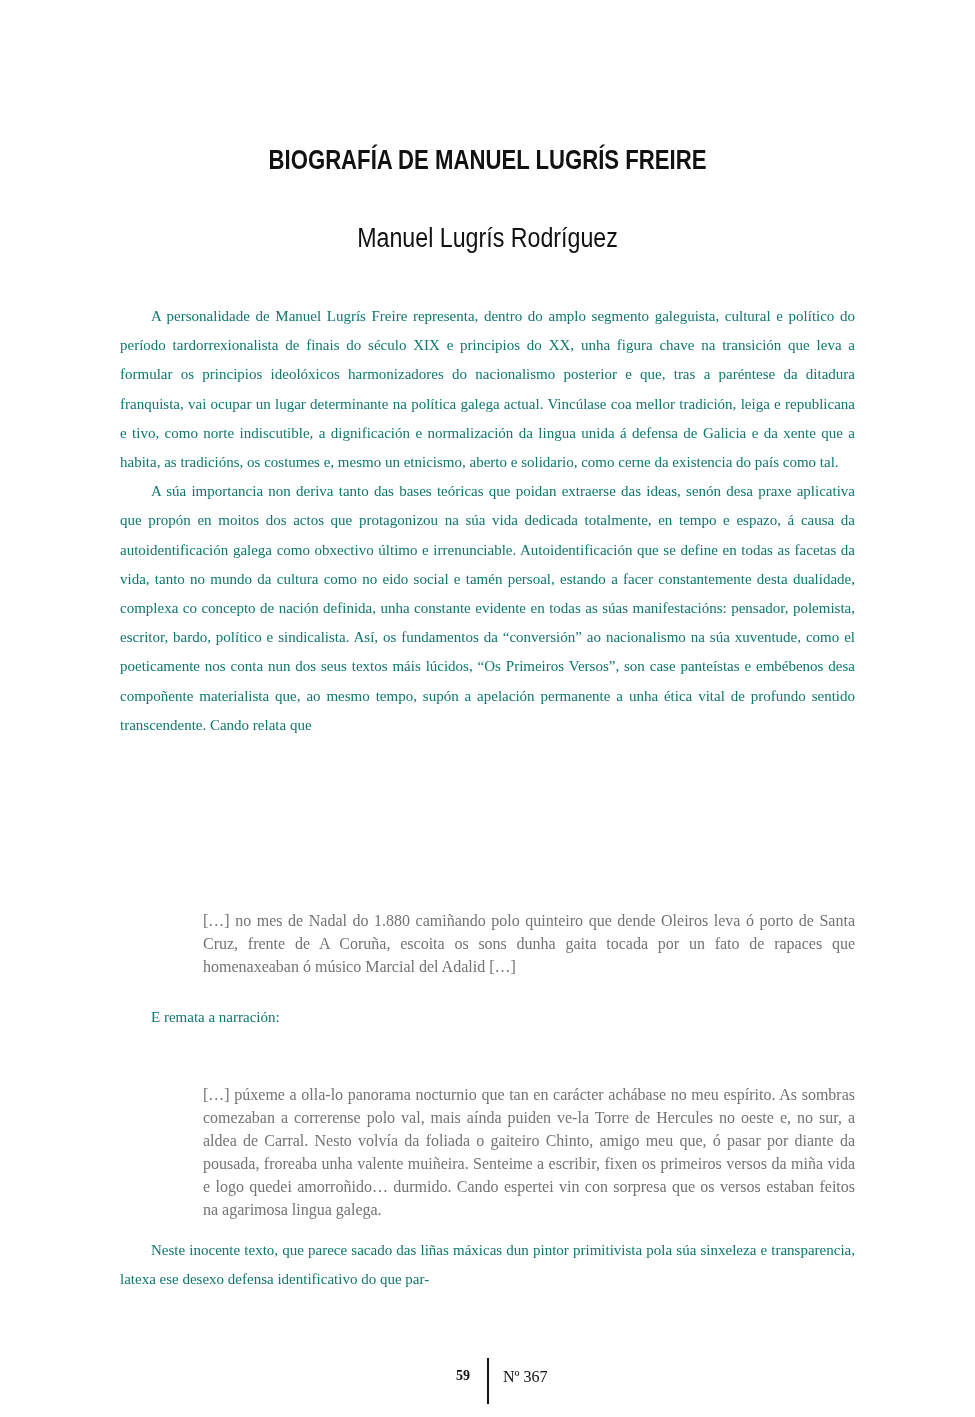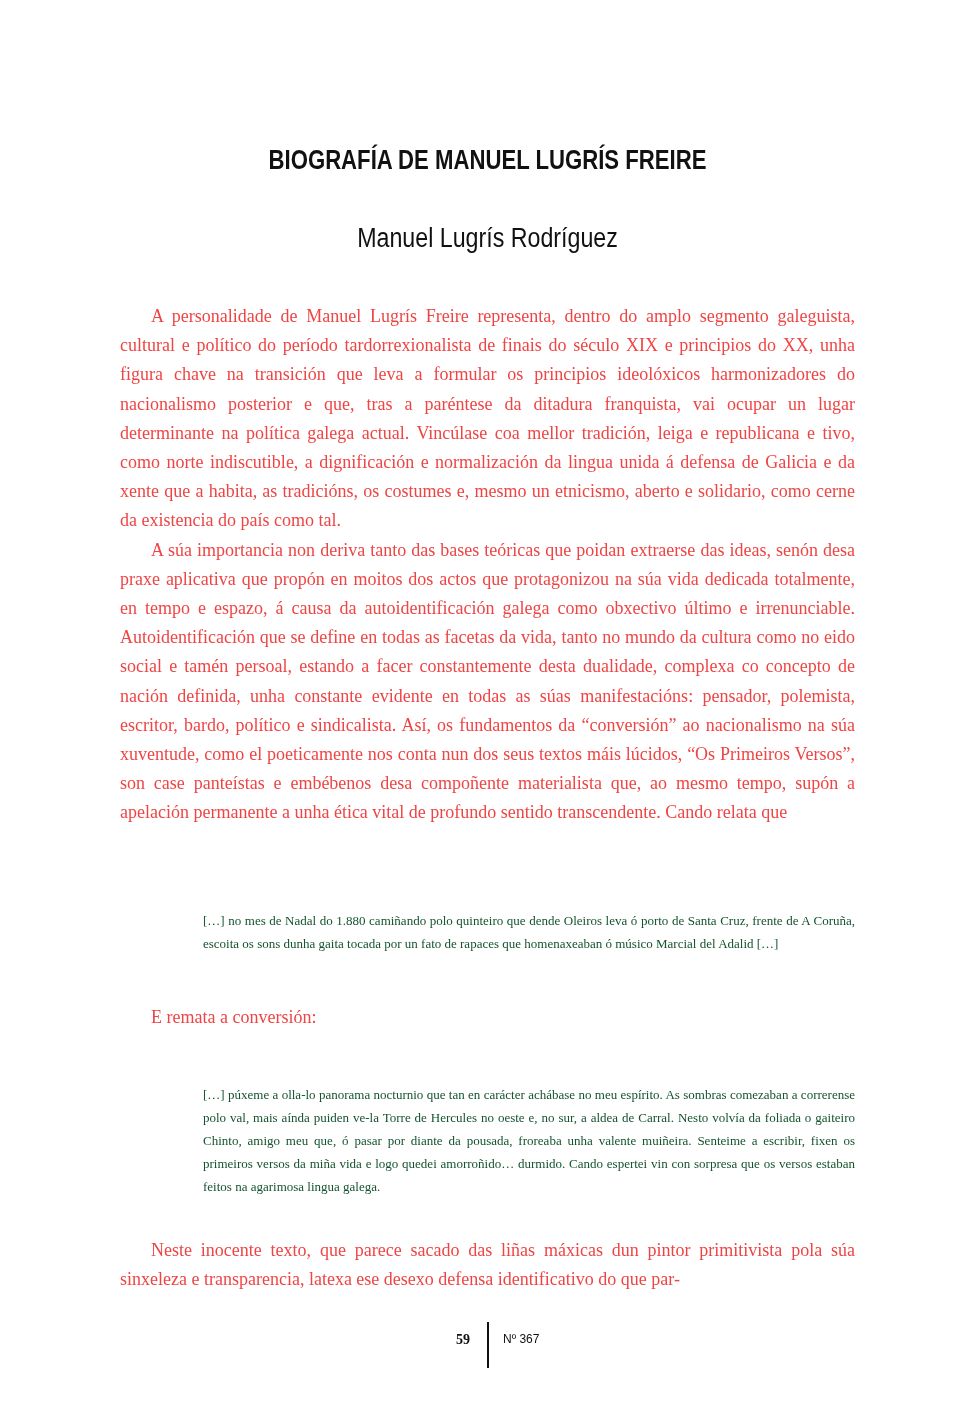--- a/index.html
+++ b/index.html
@@ -11,56 +11,56 @@
     font-weight: bold; font-size: 27px; letter-spacing: 0px; transform: scaleX(0.82);
     transform-origin: center; line-height: 36px; color: #111;
   }
   .author {
     position: absolute; left: 0; width: 975px; top: 220px; text-align: center;
     font-family: "Liberation Sans", sans-serif; font-size: 27px; line-height: 36px;
     transform: scaleX(0.86); transform-origin: center; color: #111;
   }
   .body {
     position: absolute; left: 120px; width: 735px;
-    font-family: "Liberation Serif", serif; font-size: 18px; line-height: 29.2px;
-    text-align: justify; color: #ef4444;
+    font-family: "Liberation Serif", serif; font-size: 15px; line-height: 29.2px;
+    text-align: justify; color: #0f766e;
   }
   .body p { margin: 0; text-indent: 31px; }
   .quote {
     position: absolute; left: 203px; width: 652px;
-    font-family: "Liberation Serif", serif; font-size: 13px; line-height: 23px;
-    text-align: justify; color: #14532d;
+    font-family: "Liberation Serif", serif; font-size: 16px; line-height: 23px;
+    text-align: justify; color: #737373;
   }
   .quote p { margin: 0; }
-  .footer { position: absolute; top: 1322px; left: 0; width: 975px; height: 48px; }
+  .footer { position: absolute; top: 1358px; left: 0; width: 975px; height: 48px; }
   .page-num {
     position: absolute; right: 505px; top: 10px; font-family: "Liberation Serif", serif;
     font-weight: bold; font-size: 14px;
   }
   .divider { position: absolute; left: 487px; top: 0; width: 1.5px; height: 46px; background: #111; }
-  .issue { position: absolute; left: 503px; top: 10px; font-family: Liberation Sans, sans-serif; font-size: 12px; }
+  .issue { position: absolute; left: 503px; top: 10px; font-family: Liberation Serif, serif; font-size: 16px; }
 </style>
 </head>
 <body>
 
 <div class="page">
   <div class="title">BIOGRAFÍA DE MANUEL LUGRÍS FREIRE</div>
   <div class="author">Manuel Lugrís Rodríguez</div>
 
   <div class="body" style="top:302px;">
     <p>A personalidade de Manuel Lugrís Freire representa, dentro do amplo segmento galeguista, cultural e político do período tardorrexionalista de finais do século XIX e principios do XX, unha figura chave na transición que leva a formular os principios ideolóxicos harmonizadores do nacionalismo posterior e que, tras a paréntese da ditadura franquista, vai ocupar un lugar determinante na política galega actual. Vincúlase coa mellor tradición, leiga e republicana e tivo, como norte indiscutible, a dignificación e normalización da lingua unida á defensa de Galicia e da xente que a habita, as tradicións, os costumes e, mesmo un etnicismo, aberto e solidario, como cerne da existencia do país como tal.</p>
     <p>A súa importancia non deriva tanto das bases teóricas que poidan extraerse das ideas, senón desa praxe aplicativa que propón en moitos dos actos que protagonizou na súa vida dedicada totalmente, en tempo e espazo, á causa da autoidentificación galega como obxectivo último e irrenunciable. Autoidentificación que se define en todas as facetas da vida, tanto no mundo da cultura como no eido social e tamén persoal, estando a facer constantemente desta dualidade, complexa co concepto de nación definida, unha constante evidente en todas as súas manifestacións: pensador, polemista, escritor, bardo, político e sindicalista. Así, os fundamentos da “conversión” ao nacionalismo na súa xuventude, como el poeticamente nos conta nun dos seus textos máis lúcidos, “Os Primeiros Versos”, son case panteístas e embébenos desa compoñente materialista que, ao mesmo tempo, supón a apelación permanente a unha ética vital de profundo sentido transcendente. Cando relata que</p>
   </div>
 
   <div class="quote" style="top:909px;">
     <p>[…] no mes de Nadal do 1.880 camiñando polo quinteiro que dende Oleiros leva ó porto de Santa Cruz, frente de A Coruña, escoita os sons dunha gaita tocada por un fato de rapaces que homenaxeaban ó músico Marcial del Adalid […]</p>
   </div>
 
   <div class="body" style="top:1003px;">
-    <p>E remata a conversión:</p>
+    <p>E remata a narración:</p>
   </div>
 
   <div class="quote" style="top:1055px;margin-top:28px;">
     <p>[…] púxeme a olla-lo panorama nocturnio que tan en carácter achábase no meu espírito. As sombras comezaban a correrense polo val, mais aínda puiden ve-la Torre de Hercules no oeste e, no sur, a aldea de Carral. Nesto volvía da foliada o gaiteiro Chinto, amigo meu que, ó pasar por diante da pousada, froreaba unha valente muiñeira. Senteime a escribir, fixen os primeiros versos da miña vida e logo quedei amorroñido… durmido. Cando espertei vin con sorpresa que os versos estaban feitos na agarimosa lingua galega.</p>
   </div>
 
   <div class="body" style="top:1236px;">
     <p>Neste inocente texto, que parece sacado das liñas máxicas dun pintor primitivista pola súa sinxeleza e transparencia, latexa ese desexo defensa identificativo do que par-</p>
   </div>
 

